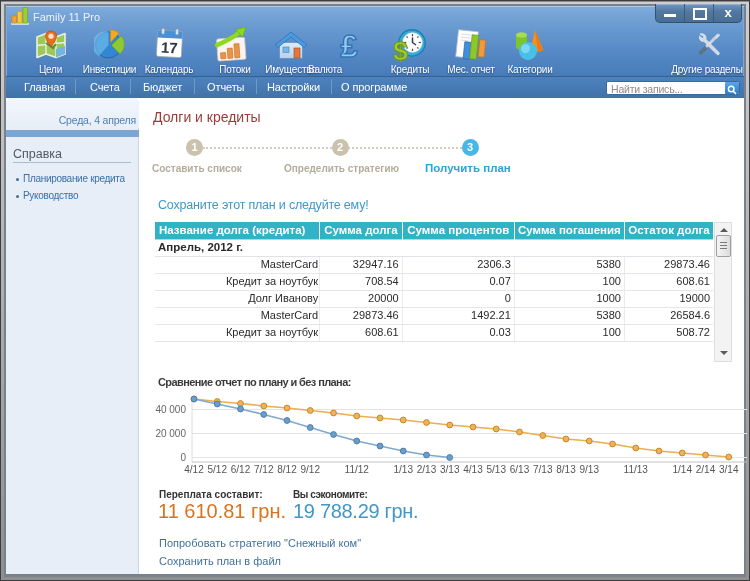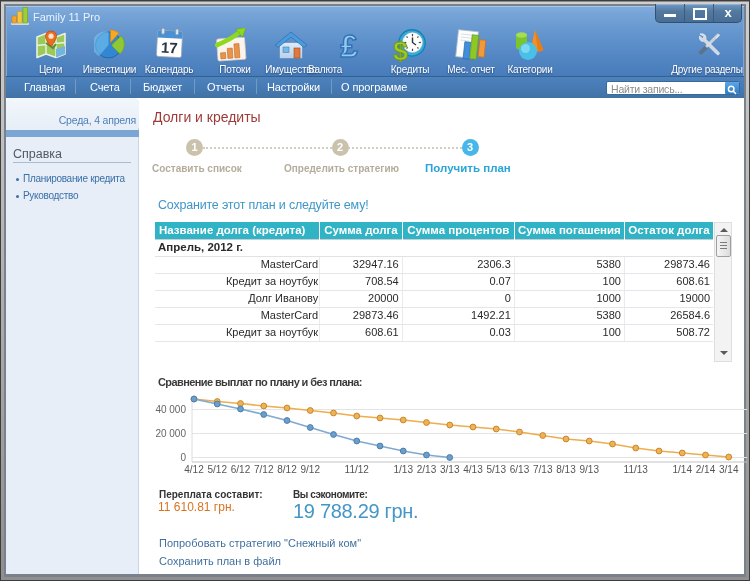--- a/index.html
+++ b/index.html
@@ -286,21 +286,21 @@
   <div class="abs" style="left:1.5px;top:12px;width:13px;height:20px;background:linear-gradient(90deg,#f5f5f5,#dcdcdc);border:1px solid #9aa0a6;border-radius:2px;">
     <div class="abs" style="left:3px;top:6px;width:7px;height:1px;background:#7a7a7a;"></div>
     <div class="abs" style="left:3px;top:9px;width:7px;height:1px;background:#7a7a7a;"></div>
     <div class="abs" style="left:3px;top:12px;width:7px;height:1px;background:#7a7a7a;"></div>
   </div>
   <svg class="abs" style="left:5px;bottom:5px;" width="8" height="5">
       <path d="M0 0 L4 4 L8 0 Z" fill="#5a5a5a"></path>
     </svg>
 </div>
 
-<div class="abs" style="left:158px;top:375.5px;font-size:11px;font-weight:bold;letter-spacing:-0.6px;color:#3a3a3a;">Сравнение выплат по плану и без плана:</div>
+<div class="abs" style="left:158px;top:375.5px;font-size:11px;font-weight:bold;letter-spacing:-0.6px;color:#3a3a3a;">Сравнение отчет по плану и без плана:</div>
 
 <svg id="chart" class="abs" style="left:150px;top:392px;" width="600" height="88" viewBox="0 0 600 88">
     <line x1="42" y1="17.5" x2="597" y2="17.5" stroke="#e4e4e4" stroke-width="1"></line>
     <text x="36" y="21" font-size="10" fill="#666" text-anchor="end" font-family="Liberation Sans">40 000</text>
     <line x1="42" y1="41.5" x2="597" y2="41.5" stroke="#e4e4e4" stroke-width="1"></line>
     <text x="36" y="45" font-size="10" fill="#666" text-anchor="end" font-family="Liberation Sans">20 000</text>
     <line x1="42" y1="65.5" x2="597" y2="65.5" stroke="#e4e4e4" stroke-width="1"></line>
     <text x="36" y="69" font-size="10" fill="#666" text-anchor="end" font-family="Liberation Sans">0</text>
     <line x1="42" y1="5" x2="42" y2="70" stroke="#dcdcdc" stroke-width="1"></line>
     <line x1="42" y1="70" x2="597" y2="70" stroke="#c3c3c3" stroke-width="1"></line>
@@ -358,18 +358,18 @@
     <circle cx="160.25" cy="35.5" r="2.9" fill="#6b9ecb" stroke="#4d80ae" stroke-width="1"></circle>
     <circle cx="183.5" cy="42.5" r="2.9" fill="#6b9ecb" stroke="#4d80ae" stroke-width="1"></circle>
     <circle cx="206.75" cy="49" r="2.9" fill="#6b9ecb" stroke="#4d80ae" stroke-width="1"></circle>
     <circle cx="230" cy="54" r="2.9" fill="#6b9ecb" stroke="#4d80ae" stroke-width="1"></circle>
     <circle cx="253.25" cy="59" r="2.9" fill="#6b9ecb" stroke="#4d80ae" stroke-width="1"></circle>
     <circle cx="276.5" cy="63" r="2.9" fill="#6b9ecb" stroke="#4d80ae" stroke-width="1"></circle>
     <circle cx="299.75" cy="65.5" r="2.9" fill="#6b9ecb" stroke="#4d80ae" stroke-width="1"></circle>
   </svg>
 
 <div class="abs" style="left:159px;top:489px;font-size:10px;font-weight:bold;color:#333;">Переплата составит:</div>
-<div class="abs" style="left:158px;top:500px;font-size:12px;color:#d9731f;">11 610.81 грн.</div>
+<div class="abs" style="left:158px;top:500px;font-size:20px;color:#d9731f;">11 610.81 грн.</div>
 <div class="abs" style="left:293px;top:489px;font-size:10px;font-weight:bold;letter-spacing:-0.4px;color:#333;">Вы сэкономите:</div>
 <div class="abs" style="left:293px;top:500px;font-size:20px;letter-spacing:-0.3px;color:#4596c6;">19 788.29 грн.</div>
 
 <div class="abs" style="left:159px;top:537px;font-size:11px;color:#41709f;">Попробовать стратегию "Снежный ком"</div>
 <div class="abs" style="left:159px;top:554.5px;font-size:11px;color:#41709f;">Сохранить план в файл</div>
 
 </body></html>

